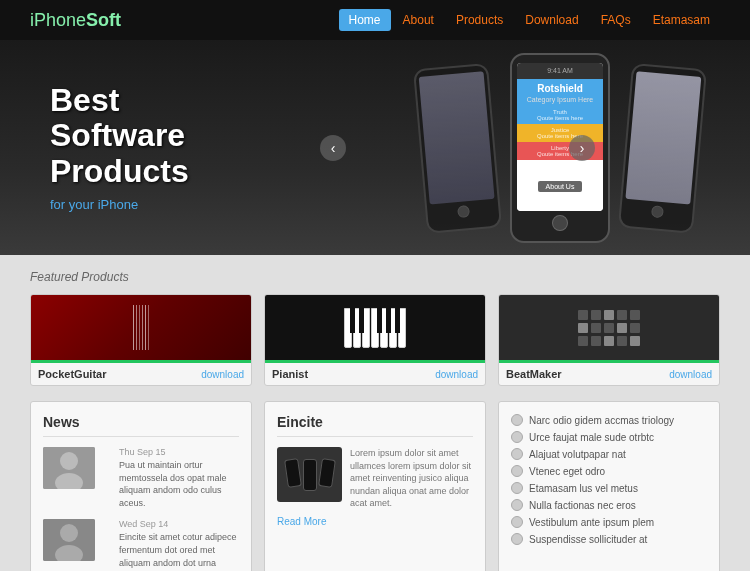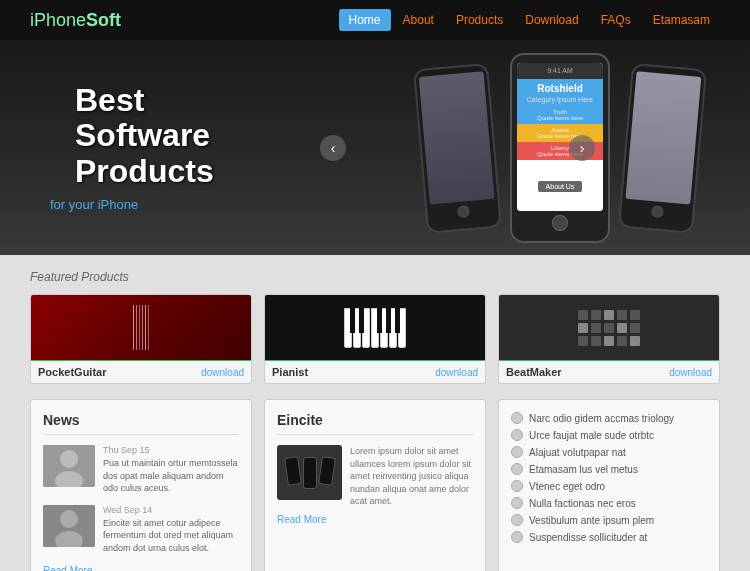--- a/index.html
+++ b/index.html
@@ -47,21 +47,20 @@
     .hero-text {
       padding-left: 50px;
       z-index: 2;
     }
     .hero-text h1 {
       font-size: 32px;
       font-weight: 900;
       color: #fff;
       line-height: 1.1;
       text-shadow: 1px 1px 3px #000;
-      margin-left: 25px;
     }
     .hero-text p {
       font-size: 13px;
       color: #aaa;
       margin-top: 8px;
     }
     .hero-text p span {
       color: #4aa8e8;
     }
     .hero-phones {
@@ -229,21 +228,21 @@
       background: #111;
       margin: 0 -3px;
       z-index: 1;
       position: relative;
     }
     .product-info {
       padding: 5px 7px;
       display: flex;
       justify-content: space-between;
       align-items: center;
-      border-top: 1px solid #22c55e;
+      border-top: 3px solid #22c55e;
     }
     .product-name {
       font-size: 11px;
       color: #333;
       font-weight: bold;
     }
     .product-download {
       font-size: 10px;
       color: #4aa8e8;
       text-decoration: none;
@@ -266,21 +265,21 @@
       color: #333;
       border-bottom: 1px solid #ddd;
       padding-bottom: 6px;
       margin-bottom: 10px;
       font-weight: bold;
     }
 
     
     .news-item {
       display: flex;
-      gap: 8px;
+      gap: 24px;
       margin-bottom: 10px;
     }
     .news-thumb {
       width: 52px;
       height: 42px;
       background: #bbb;
       border-radius: 2px;
       flex-shrink: 0;
       overflow: hidden;
       display: flex;
@@ -545,25 +544,25 @@
         <div class="cat-item">
           <div class="cat-icon"></div>
           <span>Urce faujat male sude otrbtc</span>
         </div>
         <div class="cat-item">
           <div class="cat-icon"></div>
           <span>Alajuat volutpapar nat</span>
         </div>
         <div class="cat-item">
           <div class="cat-icon"></div>
+          <span>Vtenec eget odro</span>
+        </div>
+        <div class="cat-item">
+          <div class="cat-icon"></div>
           <span>Etamasam lus vel metus</span>
-        </div>
-        <div class="cat-item">
-          <div class="cat-icon"></div>
-          <span>Vtenec eget odro</span>
         </div>
         <div class="cat-item">
           <div class="cat-icon"></div>
           <span>Nulla factionas nec eros</span>
         </div>
         <div class="cat-item">
           <div class="cat-icon"></div>
           <span>Vestibulum ante ipsum plem</span>
         </div>
         <div class="cat-item">

